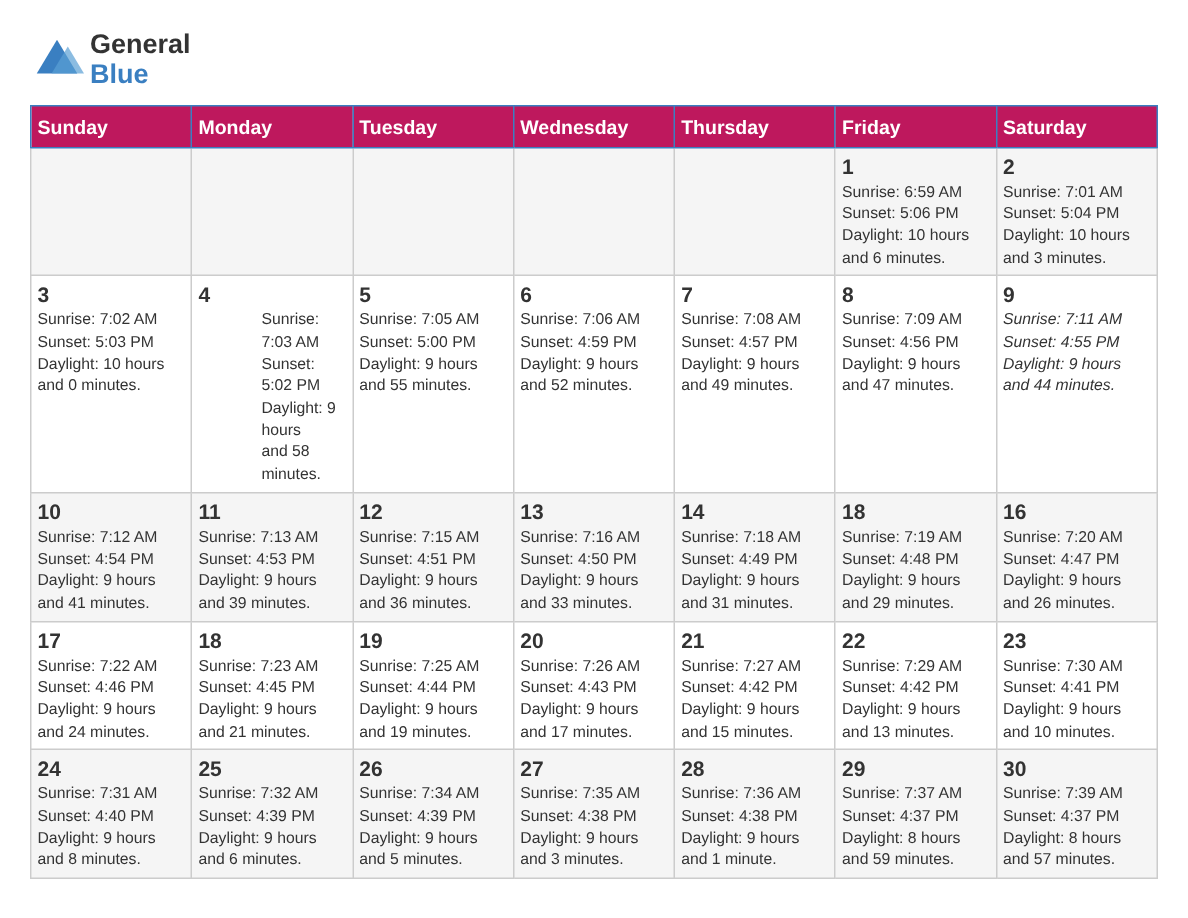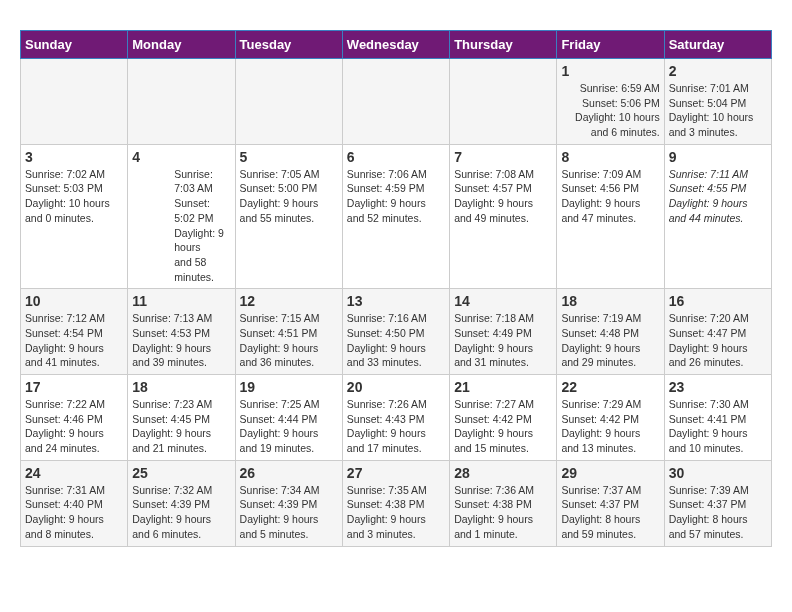--- a/index.html
+++ b/index.html
@@ -43,21 +43,21 @@
     .location {
       font-size: 16px;
       color: #555;
     }
     table {
       width: 100%;
       border-collapse: collapse;
       font-size: 11px;
     }
     thead tr th {
-      background-color: #701a75;
+      background-color: #be185d;
       color: white;
       padding: 6px 4px;
       text-align: left;
       font-size: 13px;
       border: 1px solid #3a7fc1;
     }
     tbody tr td {
       border: 1px solid #ccc;
       vertical-align: top;
       padding: 4px;
@@ -83,20 +83,30 @@
       line-height: 1.4;
     }
     .empty-cell {
       background-color: #f5f5f5;
     }
   </style>
 </head>
 <body>
 
 <div class="header-area">
+  <div class="logo">
+    <svg class="logo-icon" viewBox="0 0 40 40">
+      <polygon points="20,5 35,30 5,30" fill="#3a7fc1"></polygon>
+      <polygon points="28,10 40,30 16,30" fill="#5a9fd4" opacity="0.7"></polygon>
+    </svg>
+    <div class="logo-text">
+      <div><span class="general">General</span></div>
+      <div><span class="blue">Blue</span></div>
+    </div>
+  </div>
 </div>
 
 <table>
   <thead>
     <tr>
     <th>Sunday</th>
         <th>Monday</th>
         <th>Tuesday</th>
         <th>Wednesday</th>
         <th>Thursday</th>
@@ -106,21 +116,21 @@
   </thead>
   <tbody id="calendar-body">
   <tr>
         <td class="empty-cell"></td>
         <td class="empty-cell"></td>
         <td class="empty-cell"></td>
         <td class="empty-cell"></td>
         <td class="empty-cell"></td>
         <td>
           <span class="day-number">1</span>
-          <div class="day-info" style="white-space: pre-line; text-align: right;">Sunrise: 6:59 AM
+          <div class="day-info" style="white-space: pre-line;">Sunrise: 6:59 AM
 Sunset: 5:06 PM
 Daylight: 10 hours
 and 6 minutes.</div>
         </td>
         <td>
           <span class="day-number">2</span>
           <div class="day-info" style="white-space: pre-line;">Sunrise: 7:01 AM
 Sunset: 5:04 PM
 Daylight: 10 hours
 and 3 minutes.</div>

